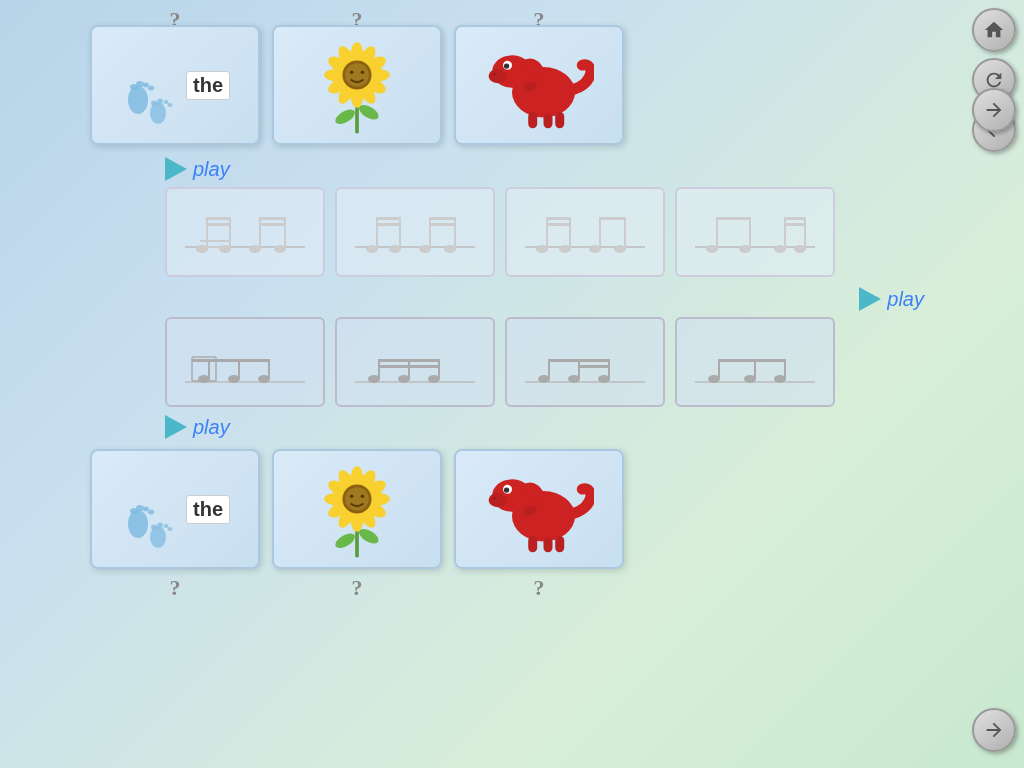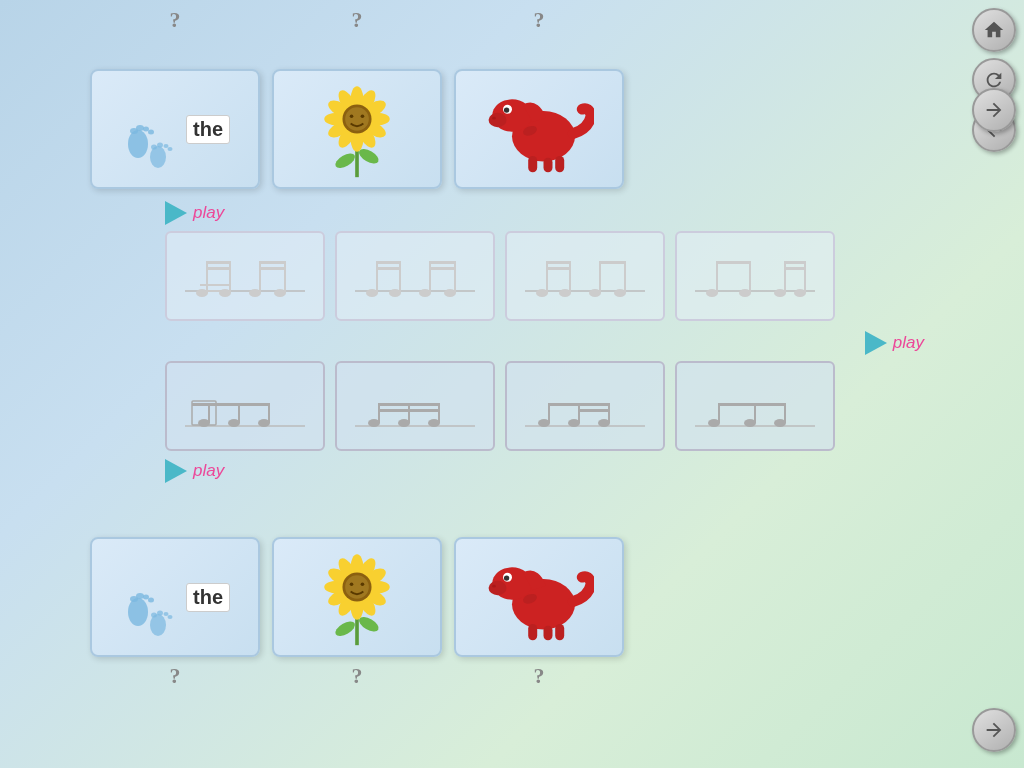--- a/index.html
+++ b/index.html
@@ -64,21 +64,20 @@
       width: 170px;
       height: 120px;
       background: linear-gradient(135deg, #daeaf8, #c8dff0);
       border: 2px solid #aac8e0;
       border-radius: 8px;
       display: flex;
       align-items: center;
       justify-content: center;
       box-shadow: 2px 2px 6px rgba(0,0,0,0.15);
       cursor: pointer;
-      margin-top: 44px;
     }
 
     .card-question {
       position: absolute;
       top: -18px;
       left: 50%;
       transform: translateX(-50%);
       font-size: 22px;
       font-weight: bold;
       color: #888;
@@ -121,22 +120,22 @@
     .play-triangle {
       width: 0;
       height: 0;
       border-top: 12px solid transparent;
       border-bottom: 12px solid transparent;
       border-left: 22px solid #4ab8c8;
       cursor: pointer;
     }
 
     .play-label {
-      font-size: 17px;
-      color: #ec4899;
+      font-size: 20px;
+      color: #3b82f6;
       font-style: italic;
       cursor: pointer;
     }
 
     
     .rhythm-grid {
       display: flex;
       gap: 10px;
       margin-top: 6px;
       margin-left: 145px;

